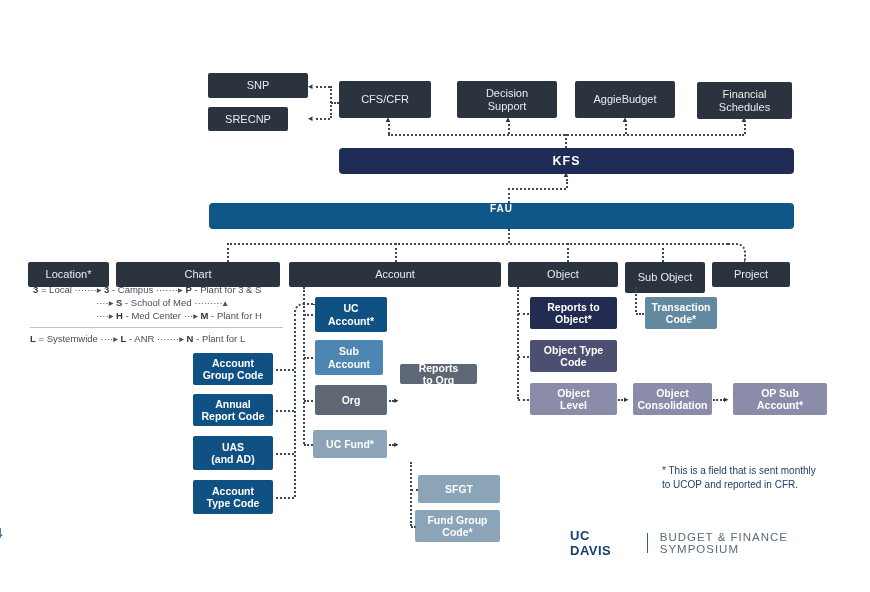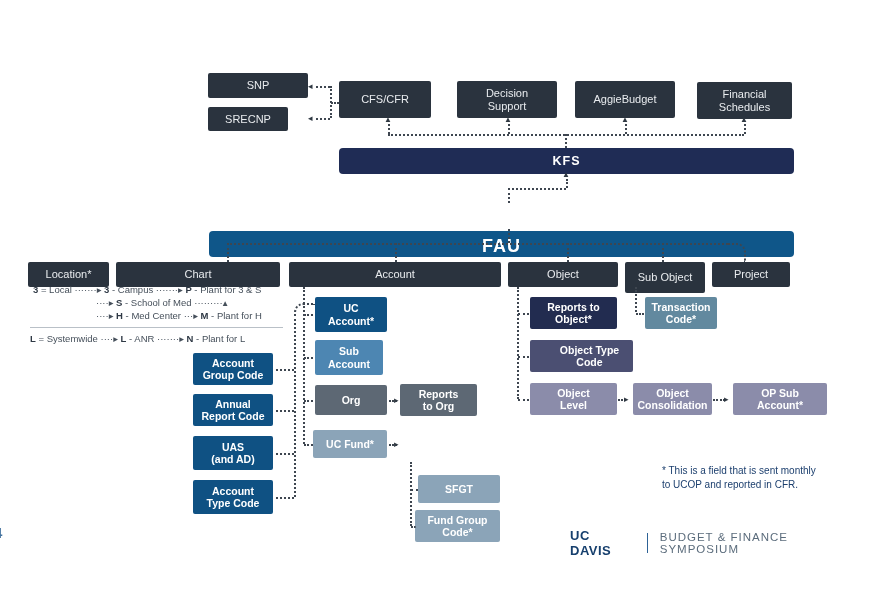--- a/index.html
+++ b/index.html
@@ -3,28 +3,28 @@
 <meta charset="utf-8">
 <style>
   html,body{margin:0;padding:0;background:#fff;}
   #canvas{position:relative;width:870px;height:592px;background:#ffffff;overflow:hidden;
           font-family:"Liberation Sans", sans-serif;}
   .box{position:absolute;display:flex;align-items:center;justify-content:center;text-align:center;
        color:#fff;font-size:10.5px;line-height:1.18;border-radius:2px;white-space:pre-line;font-weight:600;}
   .slate{background:#2a333e;color:#e9ecef;font-weight:400;font-size:11px;}
   .navy-bar{position:absolute;display:flex;align-items:center;justify-content:center;background:#1f2c55;
        color:#fff;font-weight:bold;font-size:12.5px;letter-spacing:1px;border-radius:4px;}
-  .blue-bar{position:absolute;display:flex;align-items:flex-end;justify-content:center;background:#0f5689;
-       color:#fff;font-weight:bold;font-size:18px;letter-spacing:1px;border-radius:4px;margin-top:28px;}
+  .blue-bar{position:absolute;display:flex;align-items:flex-start;justify-content:center;background:#0f5689;
+       color:#fff;font-weight:bold;font-size:10px;letter-spacing:1px;border-radius:4px;}
   .dkblue{background:#0f5183;}
   .medblue{background:#4d86b2;}
   .gray{background:#5d6874;}
   .ltblue{background:#8ba4b8;}
   .navy2{background:#222c50;}
-  .purple{background:#4b4f72;padding-left:16px;}
+  .purple{background:#4b4f72;}
   .ltpurple{background:#8b8caa;}
   .teal{background:#62899f;}
   .dh{position:absolute;border-top:2px dotted #3e4650;}
   .dv{position:absolute;border-left:2px dotted #3e4650;}
   .elbow-tl{position:absolute;border-left:2px dotted #3e4650;border-top:2px dotted #3e4650;border-top-left-radius:9px;}
   .elbow-tr{position:absolute;border-right:2px dotted #3e4650;border-top:2px dotted #3e4650;border-top-right-radius:9px;}
   .arr{position:absolute;color:#2f3842;font-size:9px;line-height:1;}
   .lrow{position:absolute;font-size:9.5px;color:#454f5a;white-space:nowrap;}
   .lrow .lb{font-weight:bold;color:#2f3945;}
   .ldivider{position:absolute;border-top:1px solid #b9c0c7;}
@@ -120,21 +120,21 @@
   <div class="dh" style="left:276px;top:369px;width:18px"></div>
   <div class="dh" style="left:276px;top:410px;width:18px"></div>
   <div class="dh" style="left:276px;top:453px;width:18px"></div>
   <div class="dh" style="left:276px;top:497px;width:18px"></div>
 
   <div class="box dkblue" style="left:315px;top:297px;width:72px;height:35px"><span>UC
 Account*</span></div>
   <div class="box medblue" style="left:315px;top:340px;width:68px;height:35px"><span>Sub
 Account</span></div>
   <div class="box gray" style="left:315px;top:385px;width:72px;height:30px"><span>Org</span></div>
-  <div class="box gray" style="left:400px;top:384px;width:77px;height:32px"><span>Reports
+  <div class="box gray" style="left:400px;top:364px;width:77px;height:20px"><span>Reports
 to Org</span></div>
   <div class="box ltblue" style="left:313px;top:430px;width:74px;height:28px"><span>UC Fund*</span></div>
   <div class="box ltblue" style="left:418px;top:475px;width:82px;height:28px"><span>SFGT</span></div>
   <div class="box ltblue" style="left:415px;top:510px;width:85px;height:32px"><span>Fund Group
 Code*</span></div>
 
   <div class="dh" style="left:389px;top:400px;width:8px"></div>
   <span class="arr" style="left:394px;top:396px">▸</span>
   <div class="dh" style="left:389px;top:444px;width:8px"></div>
   <span class="arr" style="left:394px;top:440px">▸</span>

